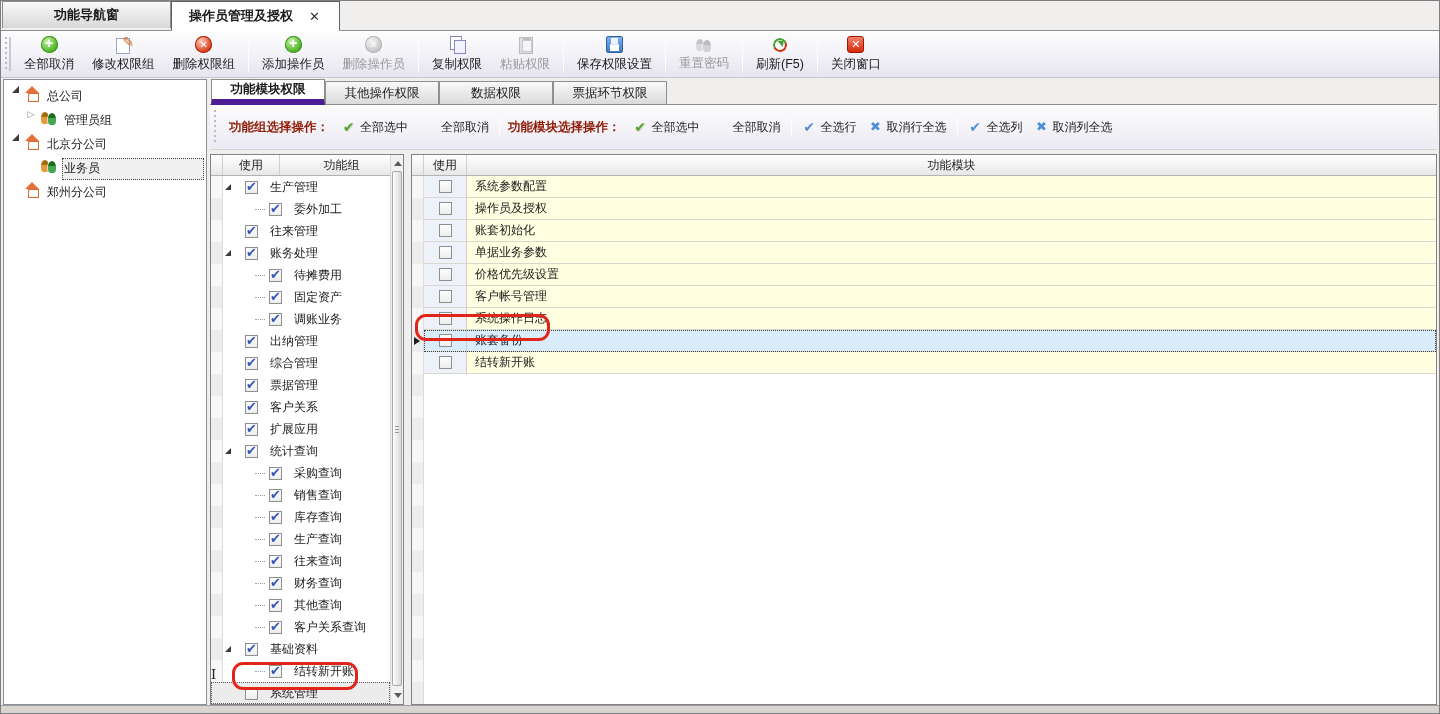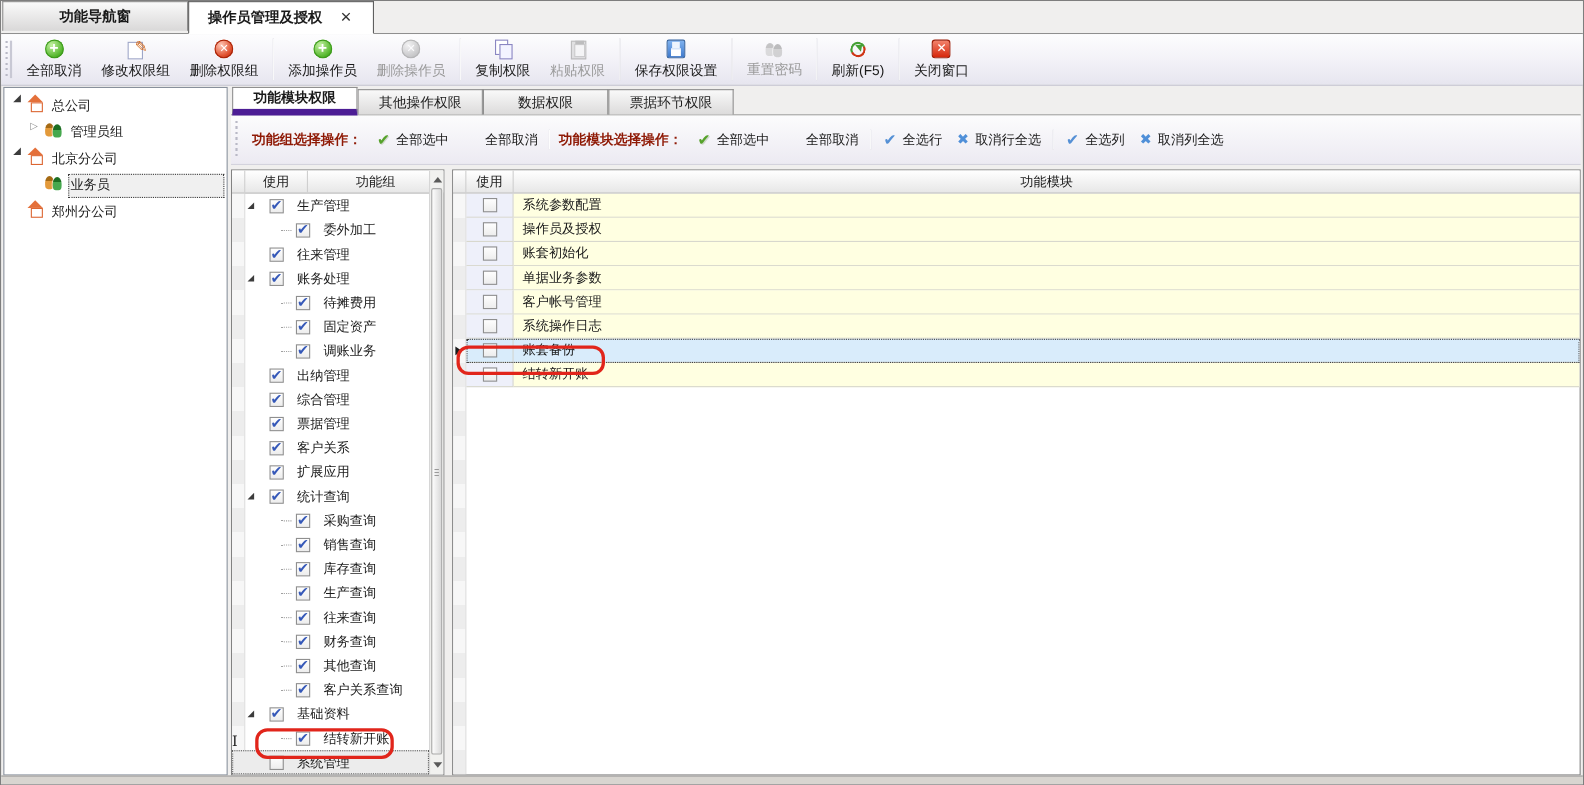--- a/index.html
+++ b/index.html
@@ -485,20 +485,29 @@
                   </div>
                   <div class="mname">单据业务参数</div>
                 </div>
               </div>
               <div class="mrow">
                 <div class="msel"></div>
                 <div class="rowmain">
                   <div class="mcb">
                     <span class="cb"></span>
                   </div>
+                  <div class="mname">价格优先级设置</div>
+                </div>
+              </div>
+              <div class="mrow">
+                <div class="msel"></div>
+                <div class="rowmain">
+                  <div class="mcb">
+                    <span class="cb"></span>
+                  </div>
                   <div class="mname">客户帐号管理</div>
                 </div>
               </div>
               <div class="mrow">
                 <div class="msel"></div>
                 <div class="rowmain">
                   <div class="mcb">
                     <span class="cb"></span>
                   </div>
                   <div class="mname">系统操作日志</div>

